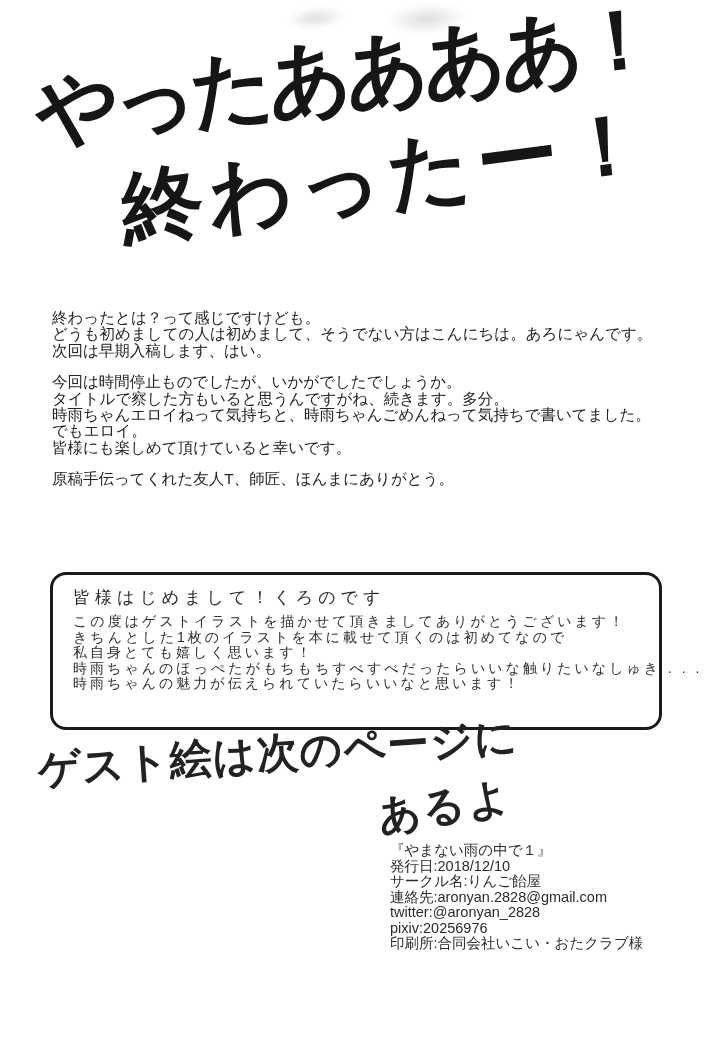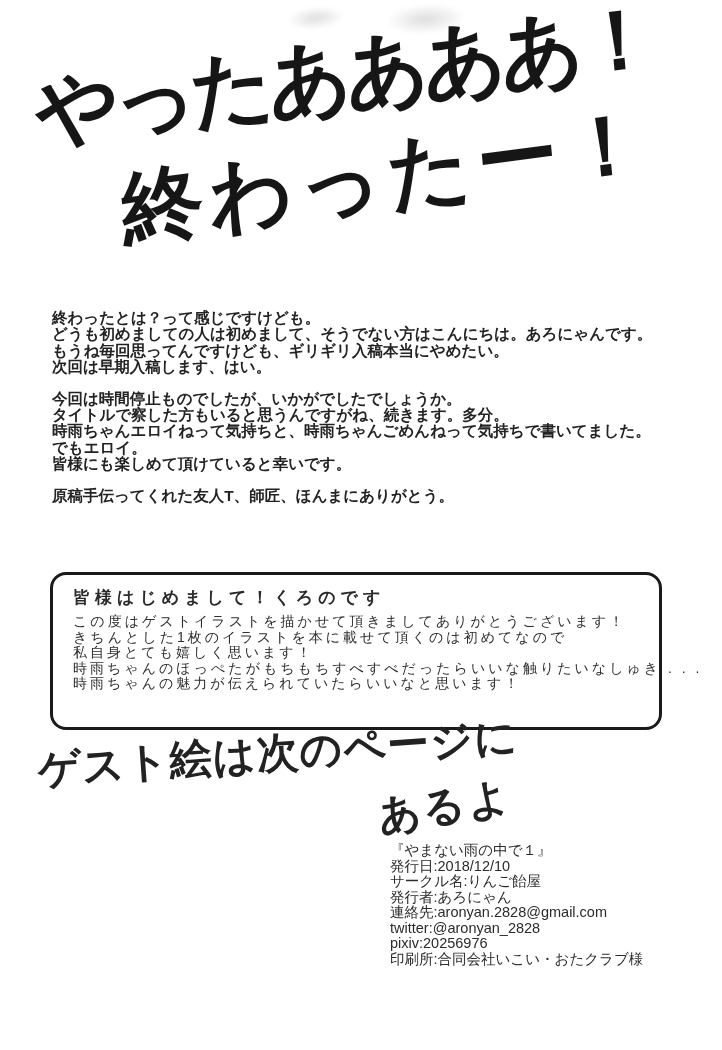--- a/index.html
+++ b/index.html
@@ -41,40 +41,40 @@
     letter-spacing:6px;
     transform:rotate(-7.5deg) skewX(-2deg);
   }
 
   
   .afterword{
     position:absolute;
     left:52px;top:295px;width:630px;
     font-size:15.5px;
     line-height:16.4px;
-    font-weight:bold;
+    font-weight:normal;
     color:#232323;
     letter-spacing:0;
   }
   .afterword p{margin:0 0 15px 0;}
   .afterword div{white-space:nowrap;}
 
   
   .guest-box{
     position:absolute;
     left:50px;top:572px;width:612px;height:158px;
     border:3px solid #1a1a1a;
     border-radius:16px;
     box-sizing:border-box;
     padding:11px 14px 8px 20px;
     background:#fff;
   }
   .guest-box .heading{
     font-size:17px;
-    font-weight:bold;
+    font-weight:normal;
     letter-spacing:5px;
     margin-bottom:5px;
     white-space:nowrap;
     color:#2a2a2a;
   }
   .guest-box .gline{
     font-size:14px;
     line-height:15.6px;
     letter-spacing:3px;
     white-space:nowrap;
@@ -123,21 +123,20 @@
   <div class="smudge smudge2"></div>
 
   <div class="hand-title l1">やったああああ！</div>
   <div class="hand-title l2">終わったー！</div>
 
   <div class="afterword">
     <p>
       </p>
       <div>終わったとは？って感じですけども。</div>
       <div>どうも初めましての人は初めまして、そうでない方はこんにちは。あろにゃんです。</div>
-      <div>もうね毎回思ってんですけども、ギリギリ入稿本当にやめたい。</div>
       <div>次回は早期入稿します、はい。</div>
     <p></p>
     <p>
       </p>
       <div>今回は時間停止ものでしたが、いかがでしたでしょうか。</div>
       <div>タイトルで察した方もいると思うんですがね、続きます。多分。</div>
       <div>時雨ちゃんエロイねって気持ちと、時雨ちゃんごめんねって気持ちで書いてました。</div>
       <div>でもエロイ。</div>
       <div>皆様にも楽しめて頂けていると幸いです。</div>
     <p></p>
@@ -156,20 +155,19 @@
     <div class="gline">時雨ちゃんの魅力が伝えられていたらいいなと思います！</div>
   </div>
 
   <div class="hand-note n1">ゲスト絵は次のページに</div>
   <div class="hand-note n2">あるよ</div>
 
   <div class="colophon">
     <div>『やまない雨の中で１』</div>
     <div>発行日:2018/12/10</div>
     <div>サークル名:りんご飴屋</div>
-    <div>発行者:あろにゃん</div>
     <div>連絡先:aronyan.2828@gmail.com</div>
     <div>twitter:@aronyan_2828</div>
     <div>pixiv:20256976</div>
     <div>印刷所:合同会社いこい・おたクラブ様</div>
   </div>
 
 </div>
 
 </body></html>

